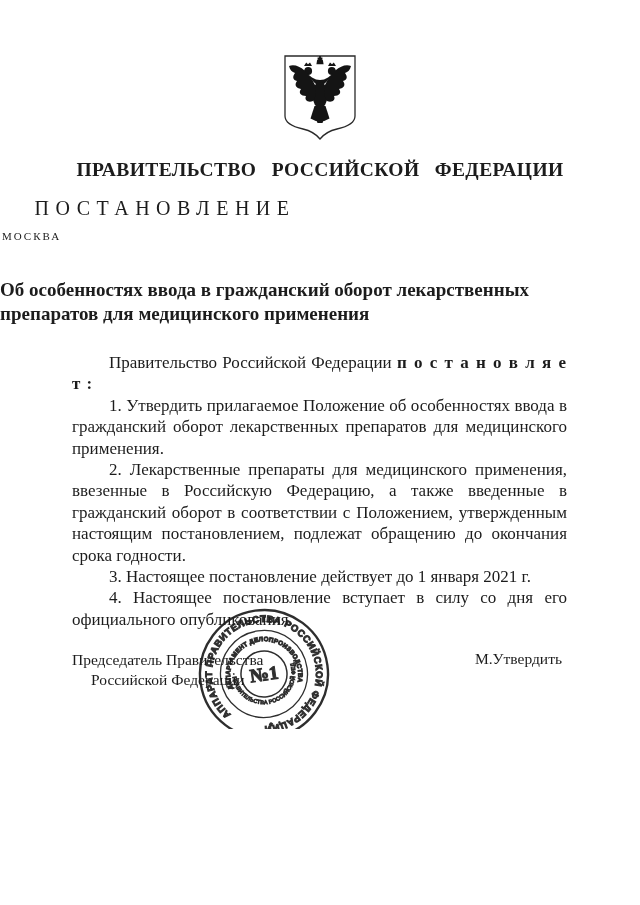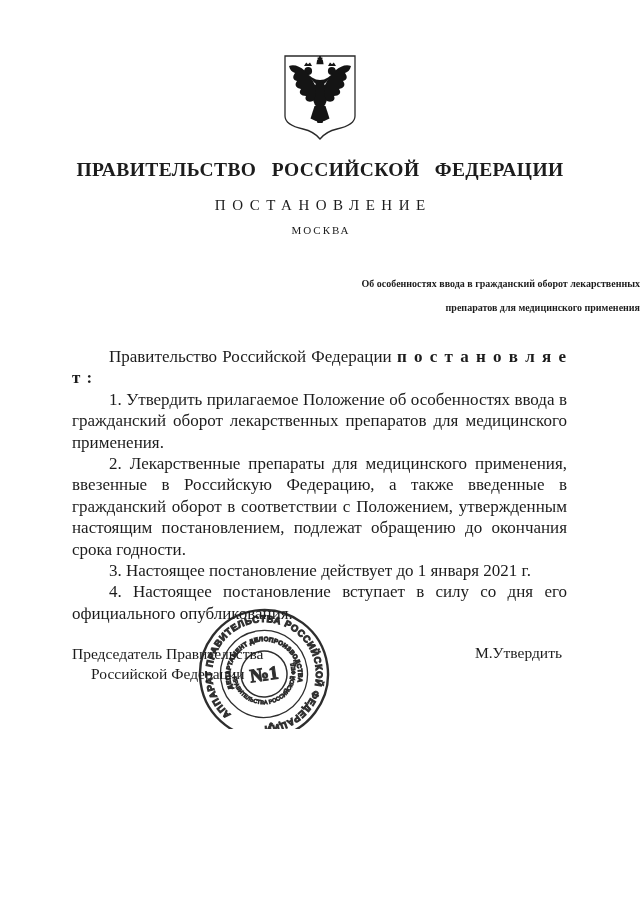--- a/index.html
+++ b/index.html
@@ -19,43 +19,43 @@
     margin-top:16px;
     text-align:center;
     font-size:19.5px;
     font-weight:bold;
     letter-spacing:0.4px;
     word-spacing:10px;
     white-space:nowrap;
   }
   .doc-type{
     margin-top:16px;
-    text-align:center;
-    font-size:15px;
+    font-size:20px;
     letter-spacing:6.5px;
     text-indent:6.5px;
+    padding-left:28px;
   }
   .date-line{
     margin-top:17px;
     text-align:center;
     font-size:15.5px;
     white-space:pre-wrap;
   }
   .city{
     margin-top:10px;
-    text-align:center;
+    text-align:left;
     font-size:11px;
     letter-spacing:2px;
     text-indent:2px;
   }
   .doc-title{
     margin-top:36px;
-    text-align:right;
+    text-align:left;
     font-weight:bold;
-    font-size:10px;
+    font-size:19px;
     line-height:24px;
   }
   .body-text{
     margin:26px 73px 0 72px;
     font-size:17px;
     line-height:21.4px;
     text-align:justify;
   }
   .body-text p{margin:0;text-indent:37px;}
   .kw{font-weight:bold;letter-spacing:1px;}

